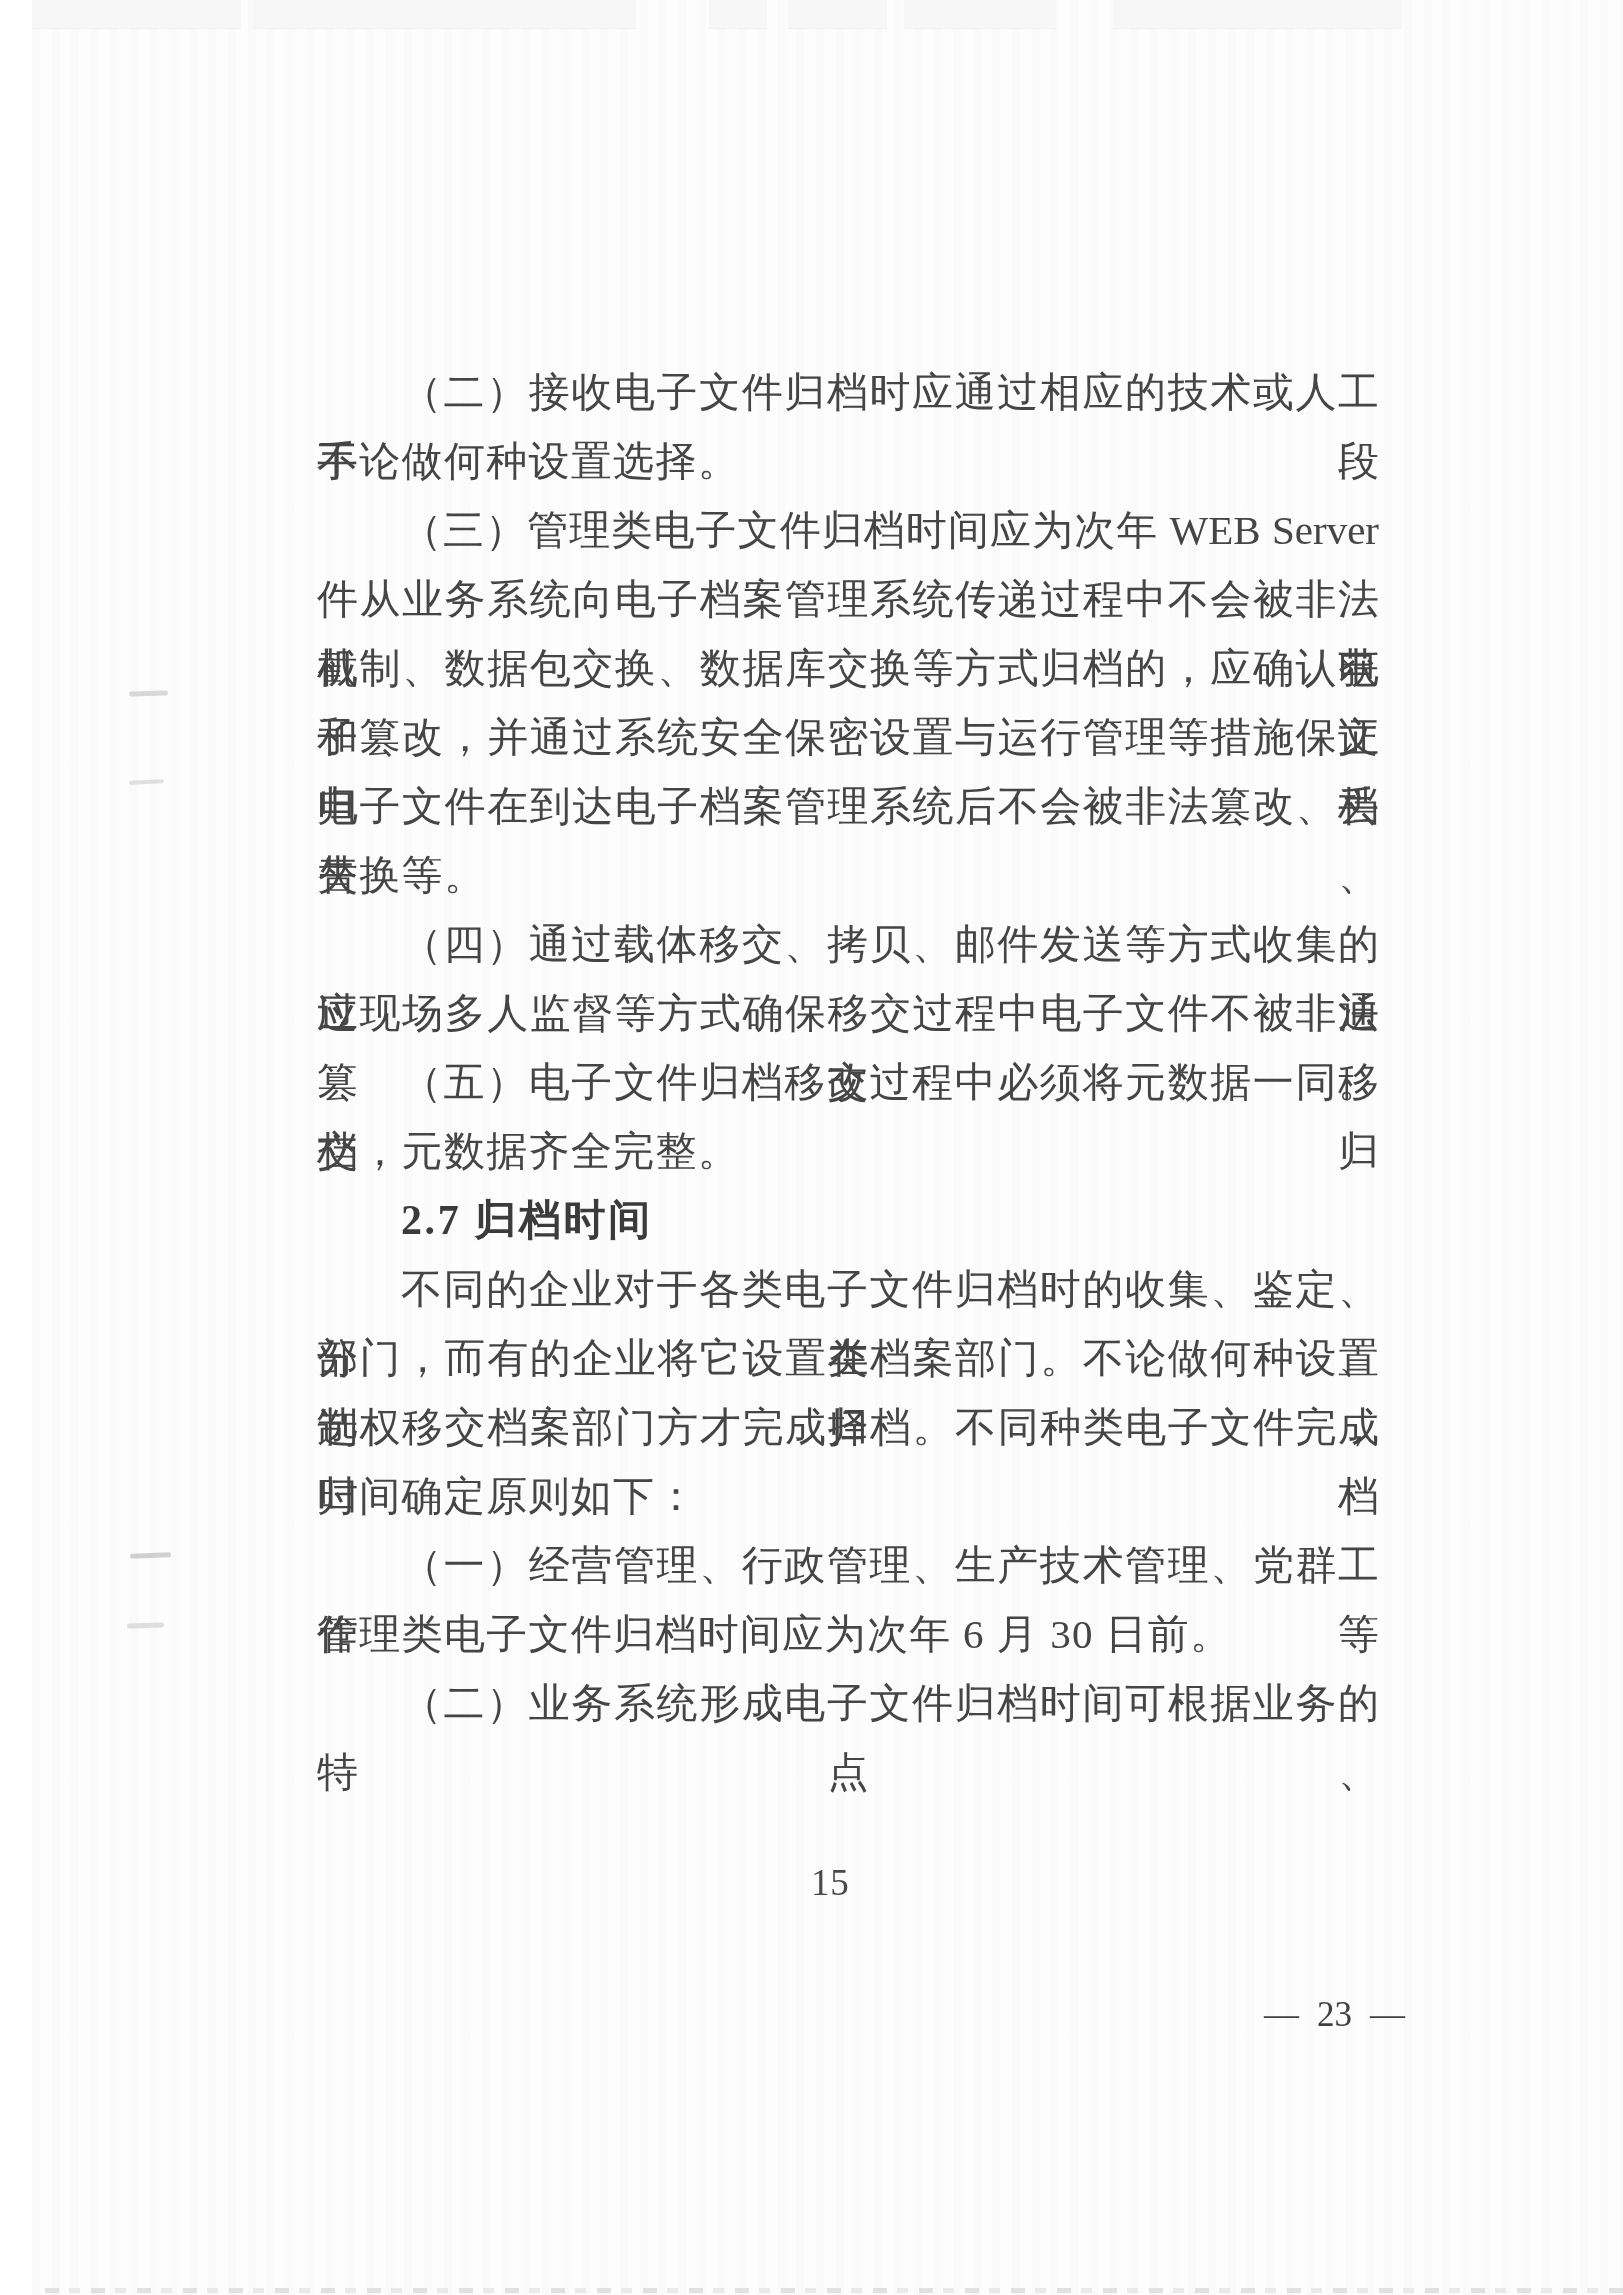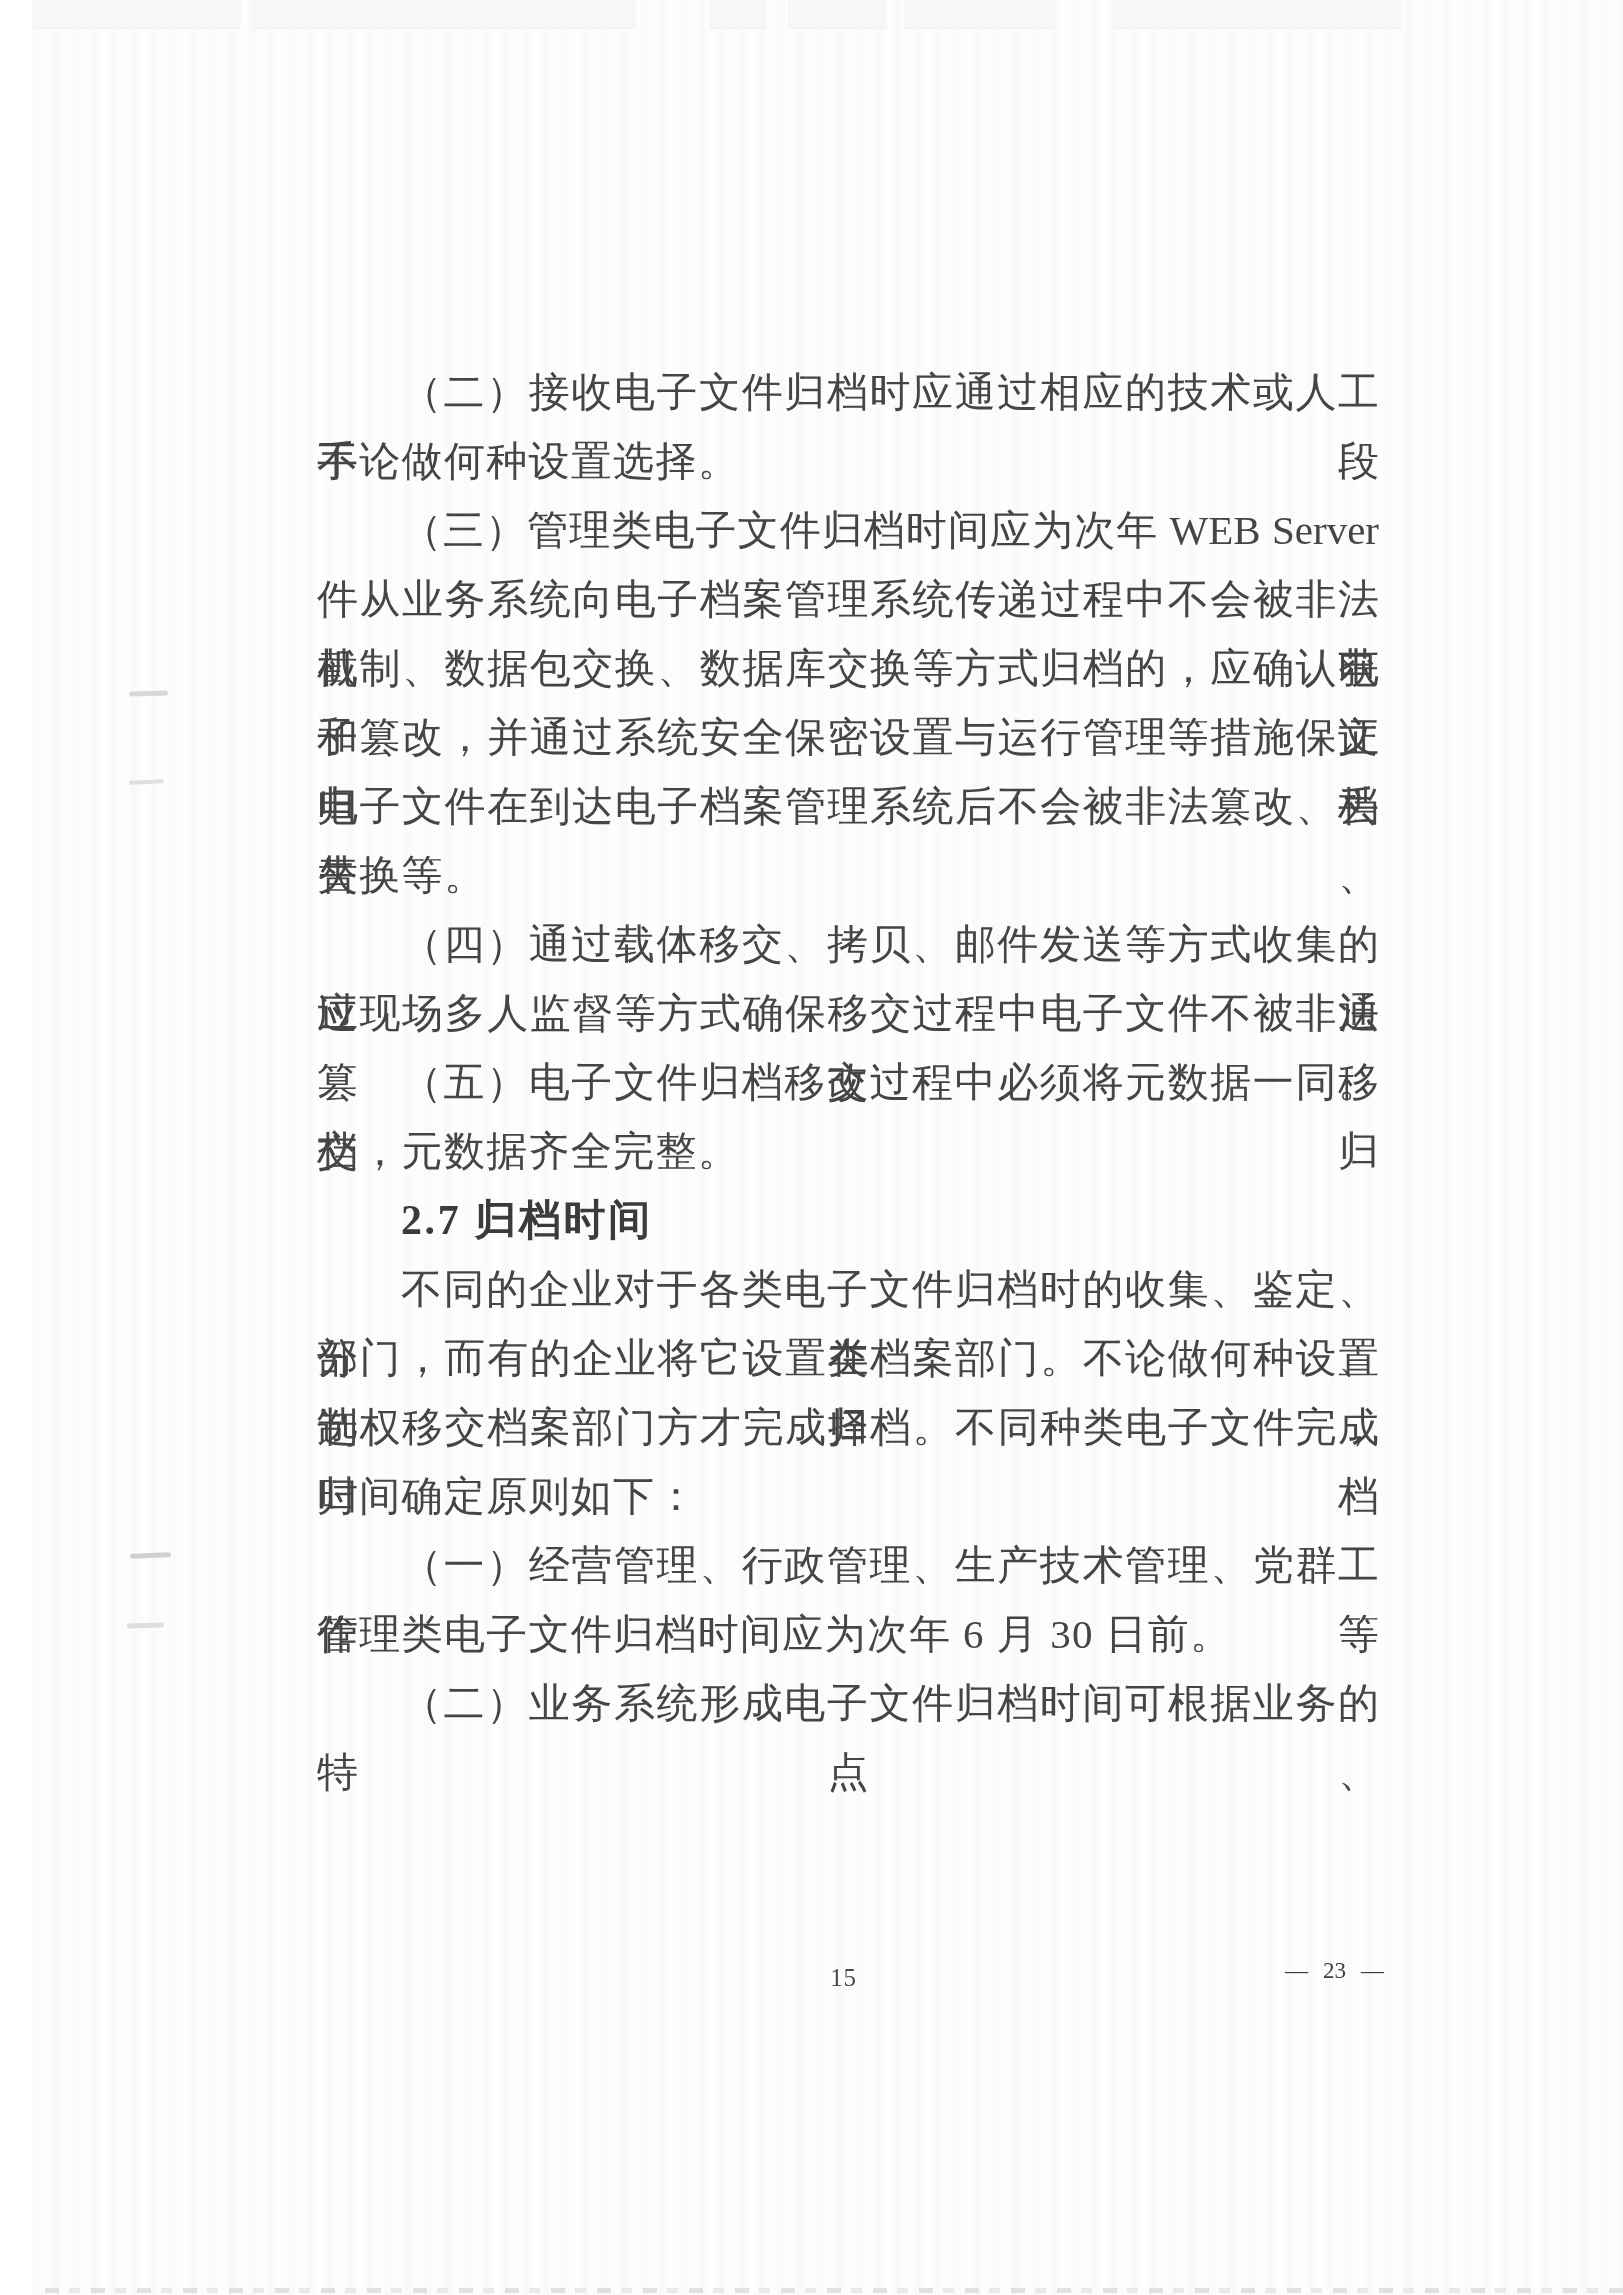--- a/index.html
+++ b/index.html
@@ -54,29 +54,29 @@
   }
   .line.indent { text-indent: 84px; }
   .line.heading {
     font-weight: 700;
     font-size: 42px;
     color: #3b3b3b;
     letter-spacing: 2.6px;
   }
 
   .footer-small {
-    position: absolute; left: 779px; top: 1963px; width: 65px;
-    text-align: center;
-    font-size: 25px; line-height: 30px;
+    position: absolute; left: 779px; top: 1868px; width: 65px;
+    text-align: left;
+    font-size: 37px; line-height: 30px;
     color: #4a4a4a; letter-spacing: 0.7px;
   }
   .footer-page {
-    position: absolute; left: 1198px; top: 1951px; width: 209px;
+    position: absolute; left: 1198px; top: 1995px; width: 209px;
     text-align: center;
-    font-size: 23px; line-height: 39px;
+    font-size: 35px; line-height: 39px;
     color: #3f3f3f;
     word-spacing: 9.2px;
   }
 </style>
 </head>
 <body>
 
 <div class="page">
 
   <div class="top-artifact" style="left:0; width:209px;"></div>

